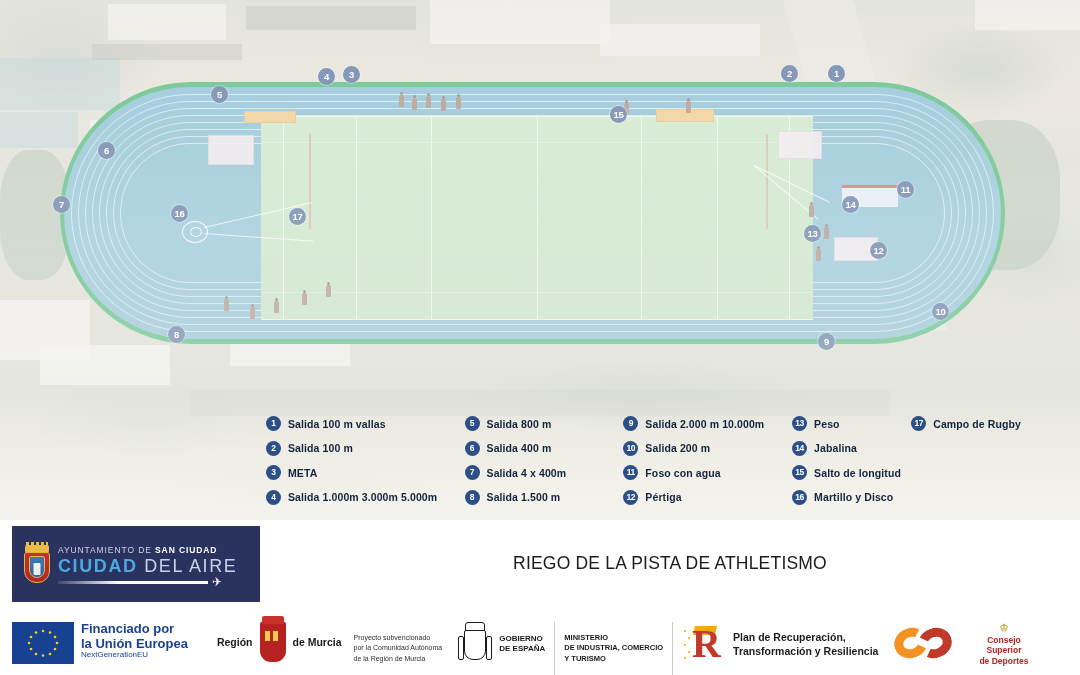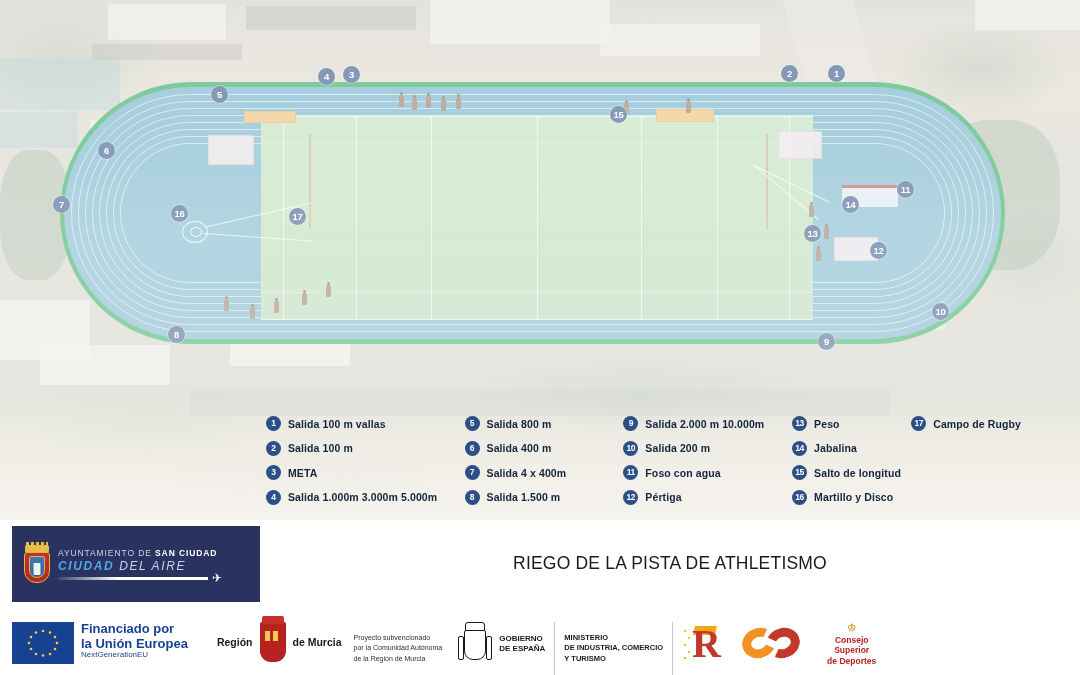--- a/index.html
+++ b/index.html
@@ -213,21 +213,21 @@
     background: #e8bc46;
     border-radius: 2px;
   }
   .crown::before {
     content:""; position:absolute; left:1px; top:-3px; width:22px; height:4px;
     background: repeating-linear-gradient(90deg,#e8bc46 0 3px, transparent 3px 5px);
   }
   .ayto-text { display: flex; flex-direction: column; gap: 1px; }
   .ayto-l1 { font-size: 8.5px; color: #cdd3e4; letter-spacing: .9px; }
   .ayto-l1 b { color: #fff; }
-  .ayto-l2 { font-size: 12px; letter-spacing: 1.6px; color: #c9d2e6; font-style: italic; }
+  .ayto-l2 { font-size: 18px; letter-spacing: 1.6px; color: #c9d2e6; }
   .ayto-l2 .hi { color: #4fa8e0; font-weight: bold; }
   .ayto-rule {
     margin-top: 3px; height: 3px; width: 150px;
     background: linear-gradient(90deg, rgba(255,255,255,.1), #ffffff 40%, #ffffff 90%);
     position: relative;
   }
   .plane {
     position:absolute; right:-14px; top:-5px; color:#fff; font-size:12px; line-height:1;
   }
   .main-title {
@@ -608,20 +608,24 @@
     </div>
 
     <div class="f-sep"></div>
 
     <div class="f-group">
       <div class="prtr-mark">
         <div class="prtr-dots"></div>
         <div class="prtr-y"></div>
         <div class="prtr-r">R</div>
       </div>
+      <div class="prtr-txt">
+        <div>Plan de Recuperación,</div>
+        <div>Transformación y Resiliencia</div>
+      </div>
     </div>
 
     <div class="f-group" style="margin-left:14px;">
       <div class="csd-mark">
         <div class="csd-left"></div>
         <div class="csd-right"></div>
       </div>
       <div class="csd-txt">
         <div class="csd-crown">♔</div>
         <div>Consejo</div>

